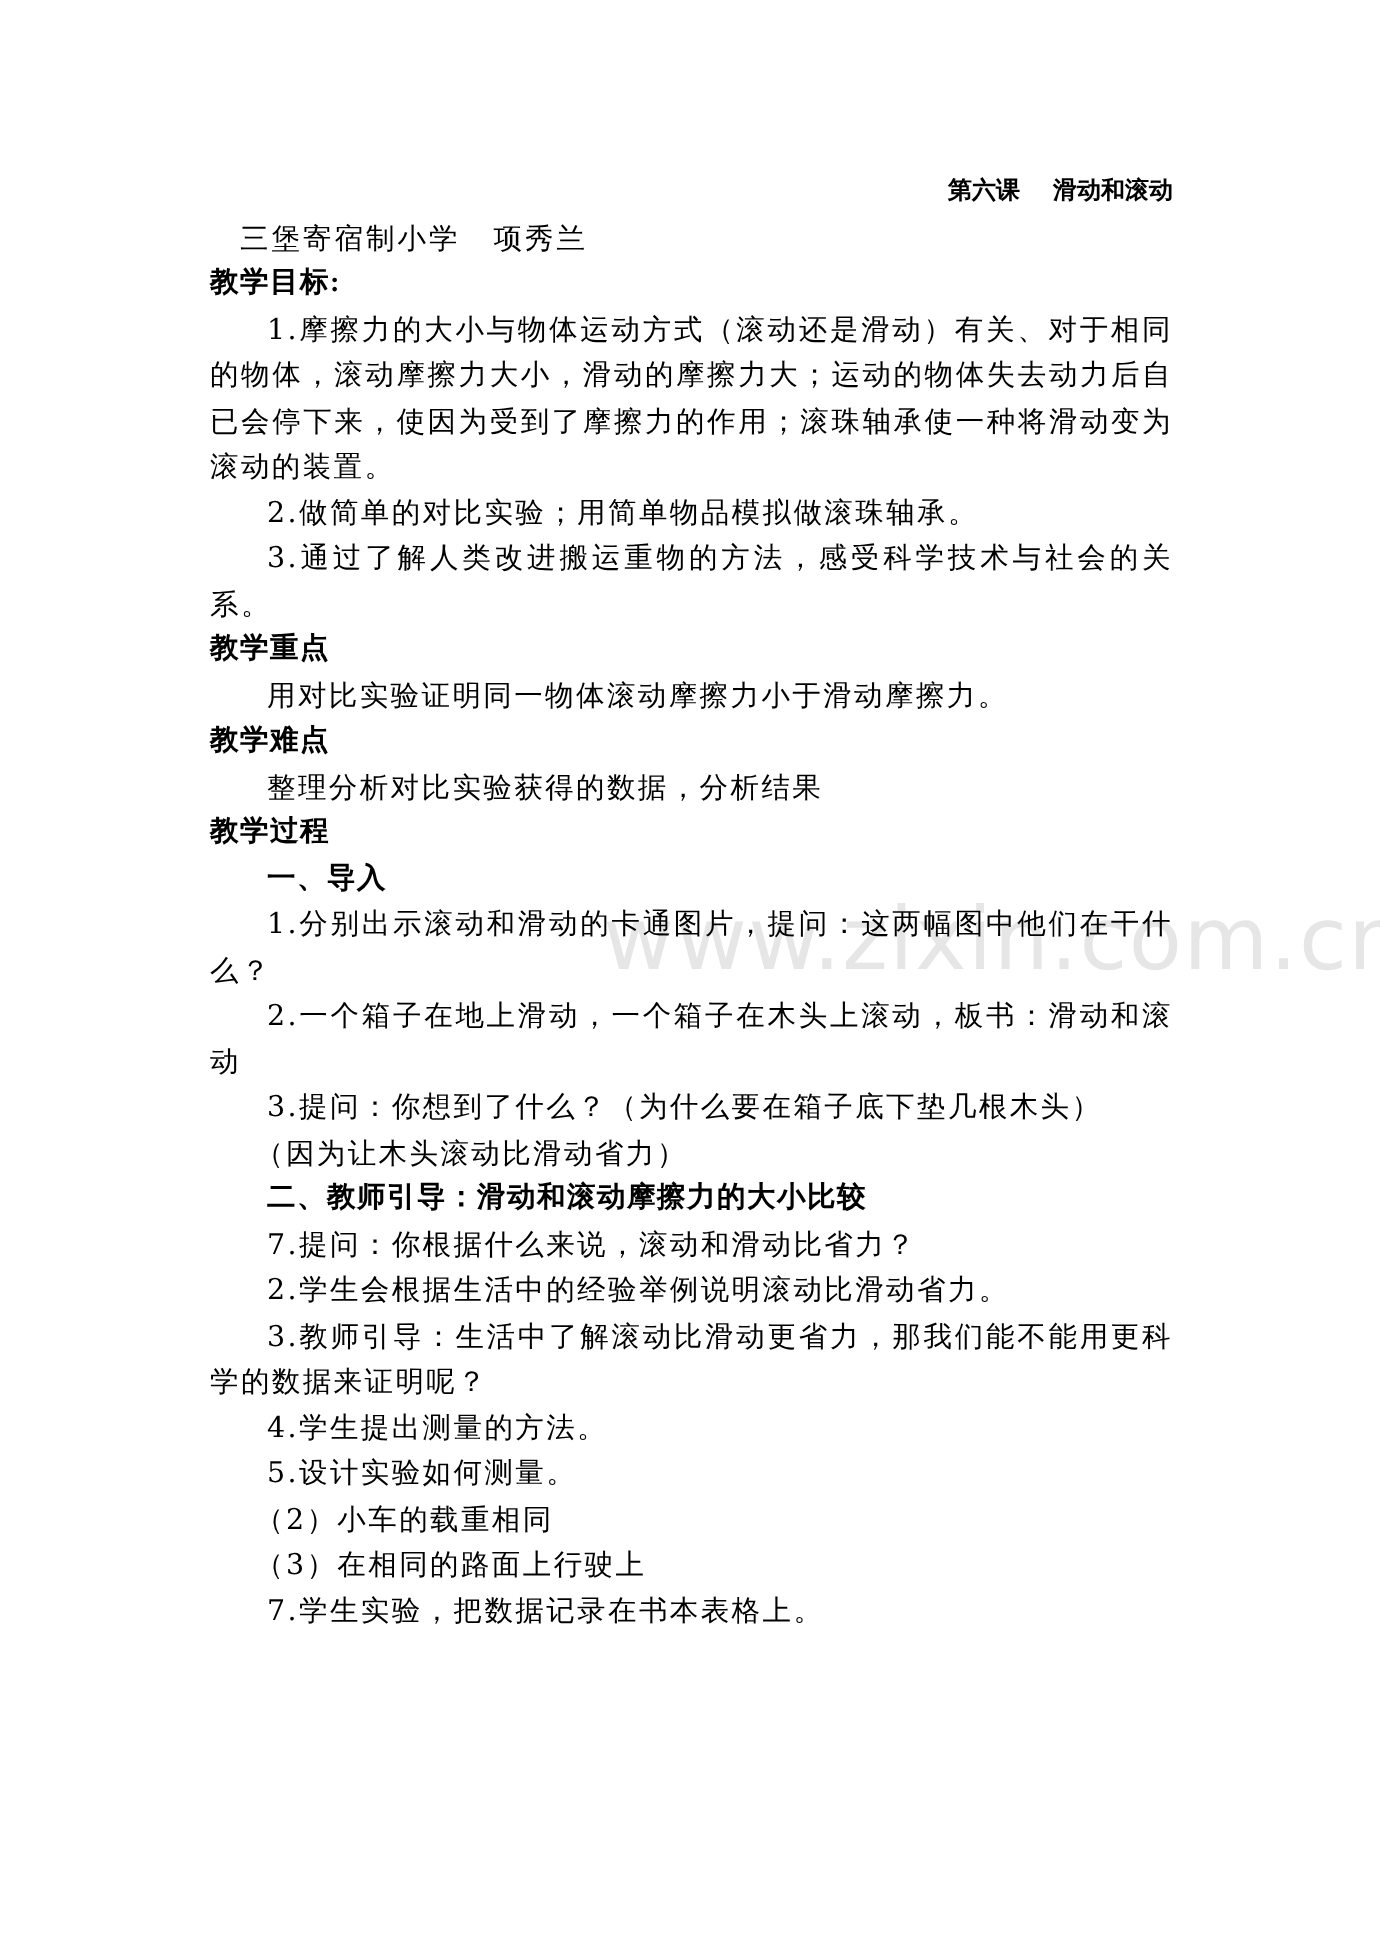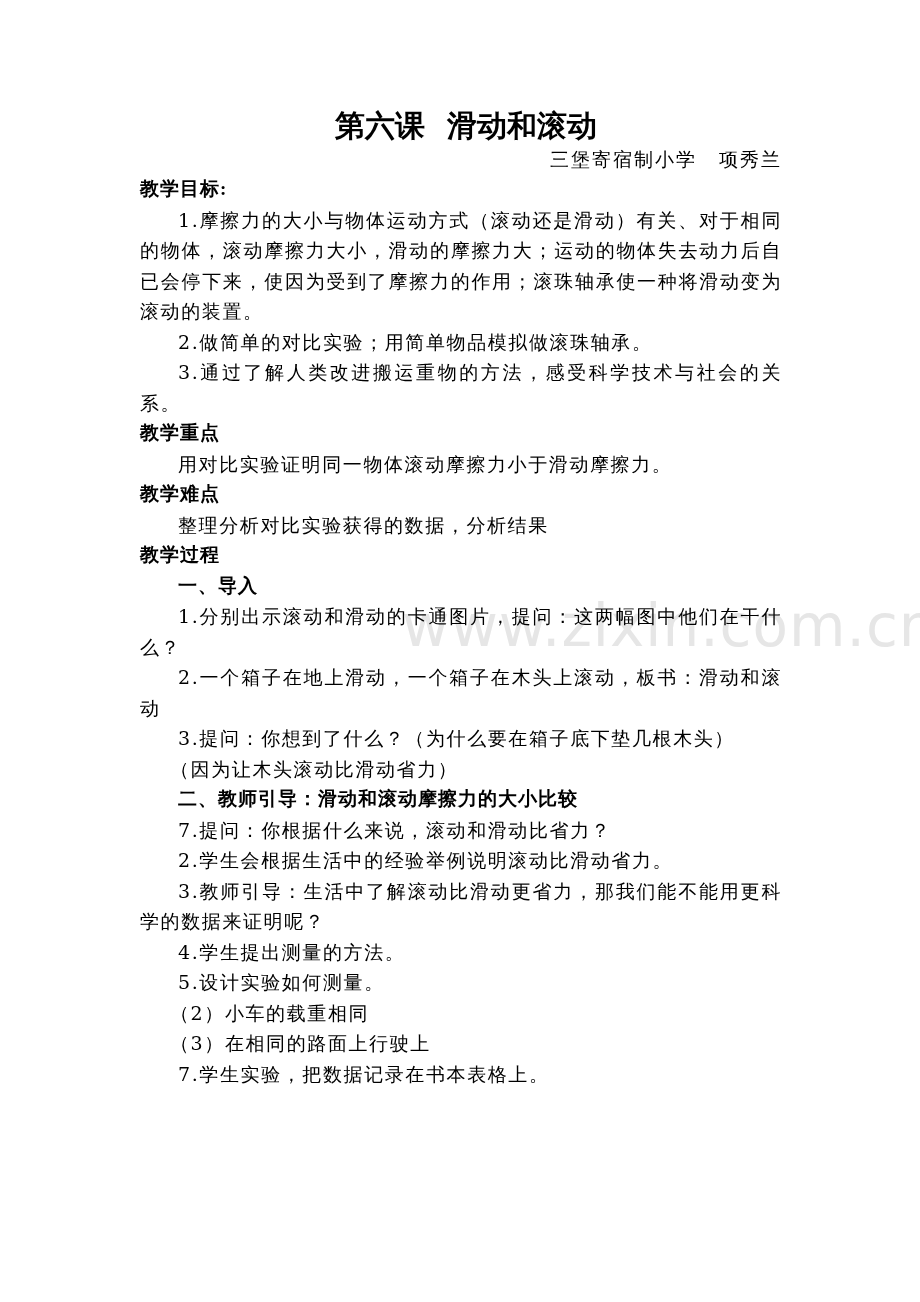--- a/index.html
+++ b/index.html
@@ -15,31 +15,31 @@
     font-family: "DejaVu Serif", "Liberation Serif", serif;
     color: #000000;
   }
   .page {
     position: absolute;
     left: 140px;
     top: 112px;
     width: 642px;
   }
   .title {
-    text-align: center;
-    font-family: Liberation Mono, monospace;
+    text-align: right;
+    font-family: Liberation Sans, sans-serif;
     font-weight: bold;
-    font-size: 30px;
+    font-size: 16px;
     line-height: 32px;
     height: 32px;
     margin-left: 10px;
   }
   .title .gap { display: inline-block; width: 22px; }
   .subtitle {
-    text-align: right;
+    text-align: left;
     font-size: 19px;
     line-height: 30px;
     height: 30px;
     letter-spacing: 2px;
     margin-left: 20px;
   }
   .subtitle .gap { display: inline-block; width: 22px; }
   .section-heading {
     font-family: Liberation Serif, serif;
     font-weight: bold;
@@ -49,21 +49,21 @@
   }
   .para {
     font-size: 19px;
     line-height: 30.5px;
     letter-spacing: 1.6px;
     text-align: justify;
     text-indent: 38px;
   }
   .para.half-indent { text-indent: 30px; }
   .sub-heading {
-    font-family: Liberation Serif, serif;
+    font-family: Liberation Mono, monospace;
     font-weight: bold;
     font-size: 19px;
     line-height: 30.5px;
     text-indent: 38px;
     letter-spacing: 1px;
   }
   .watermark {
     position: absolute;
     left: 402px;
     top: 596px;

